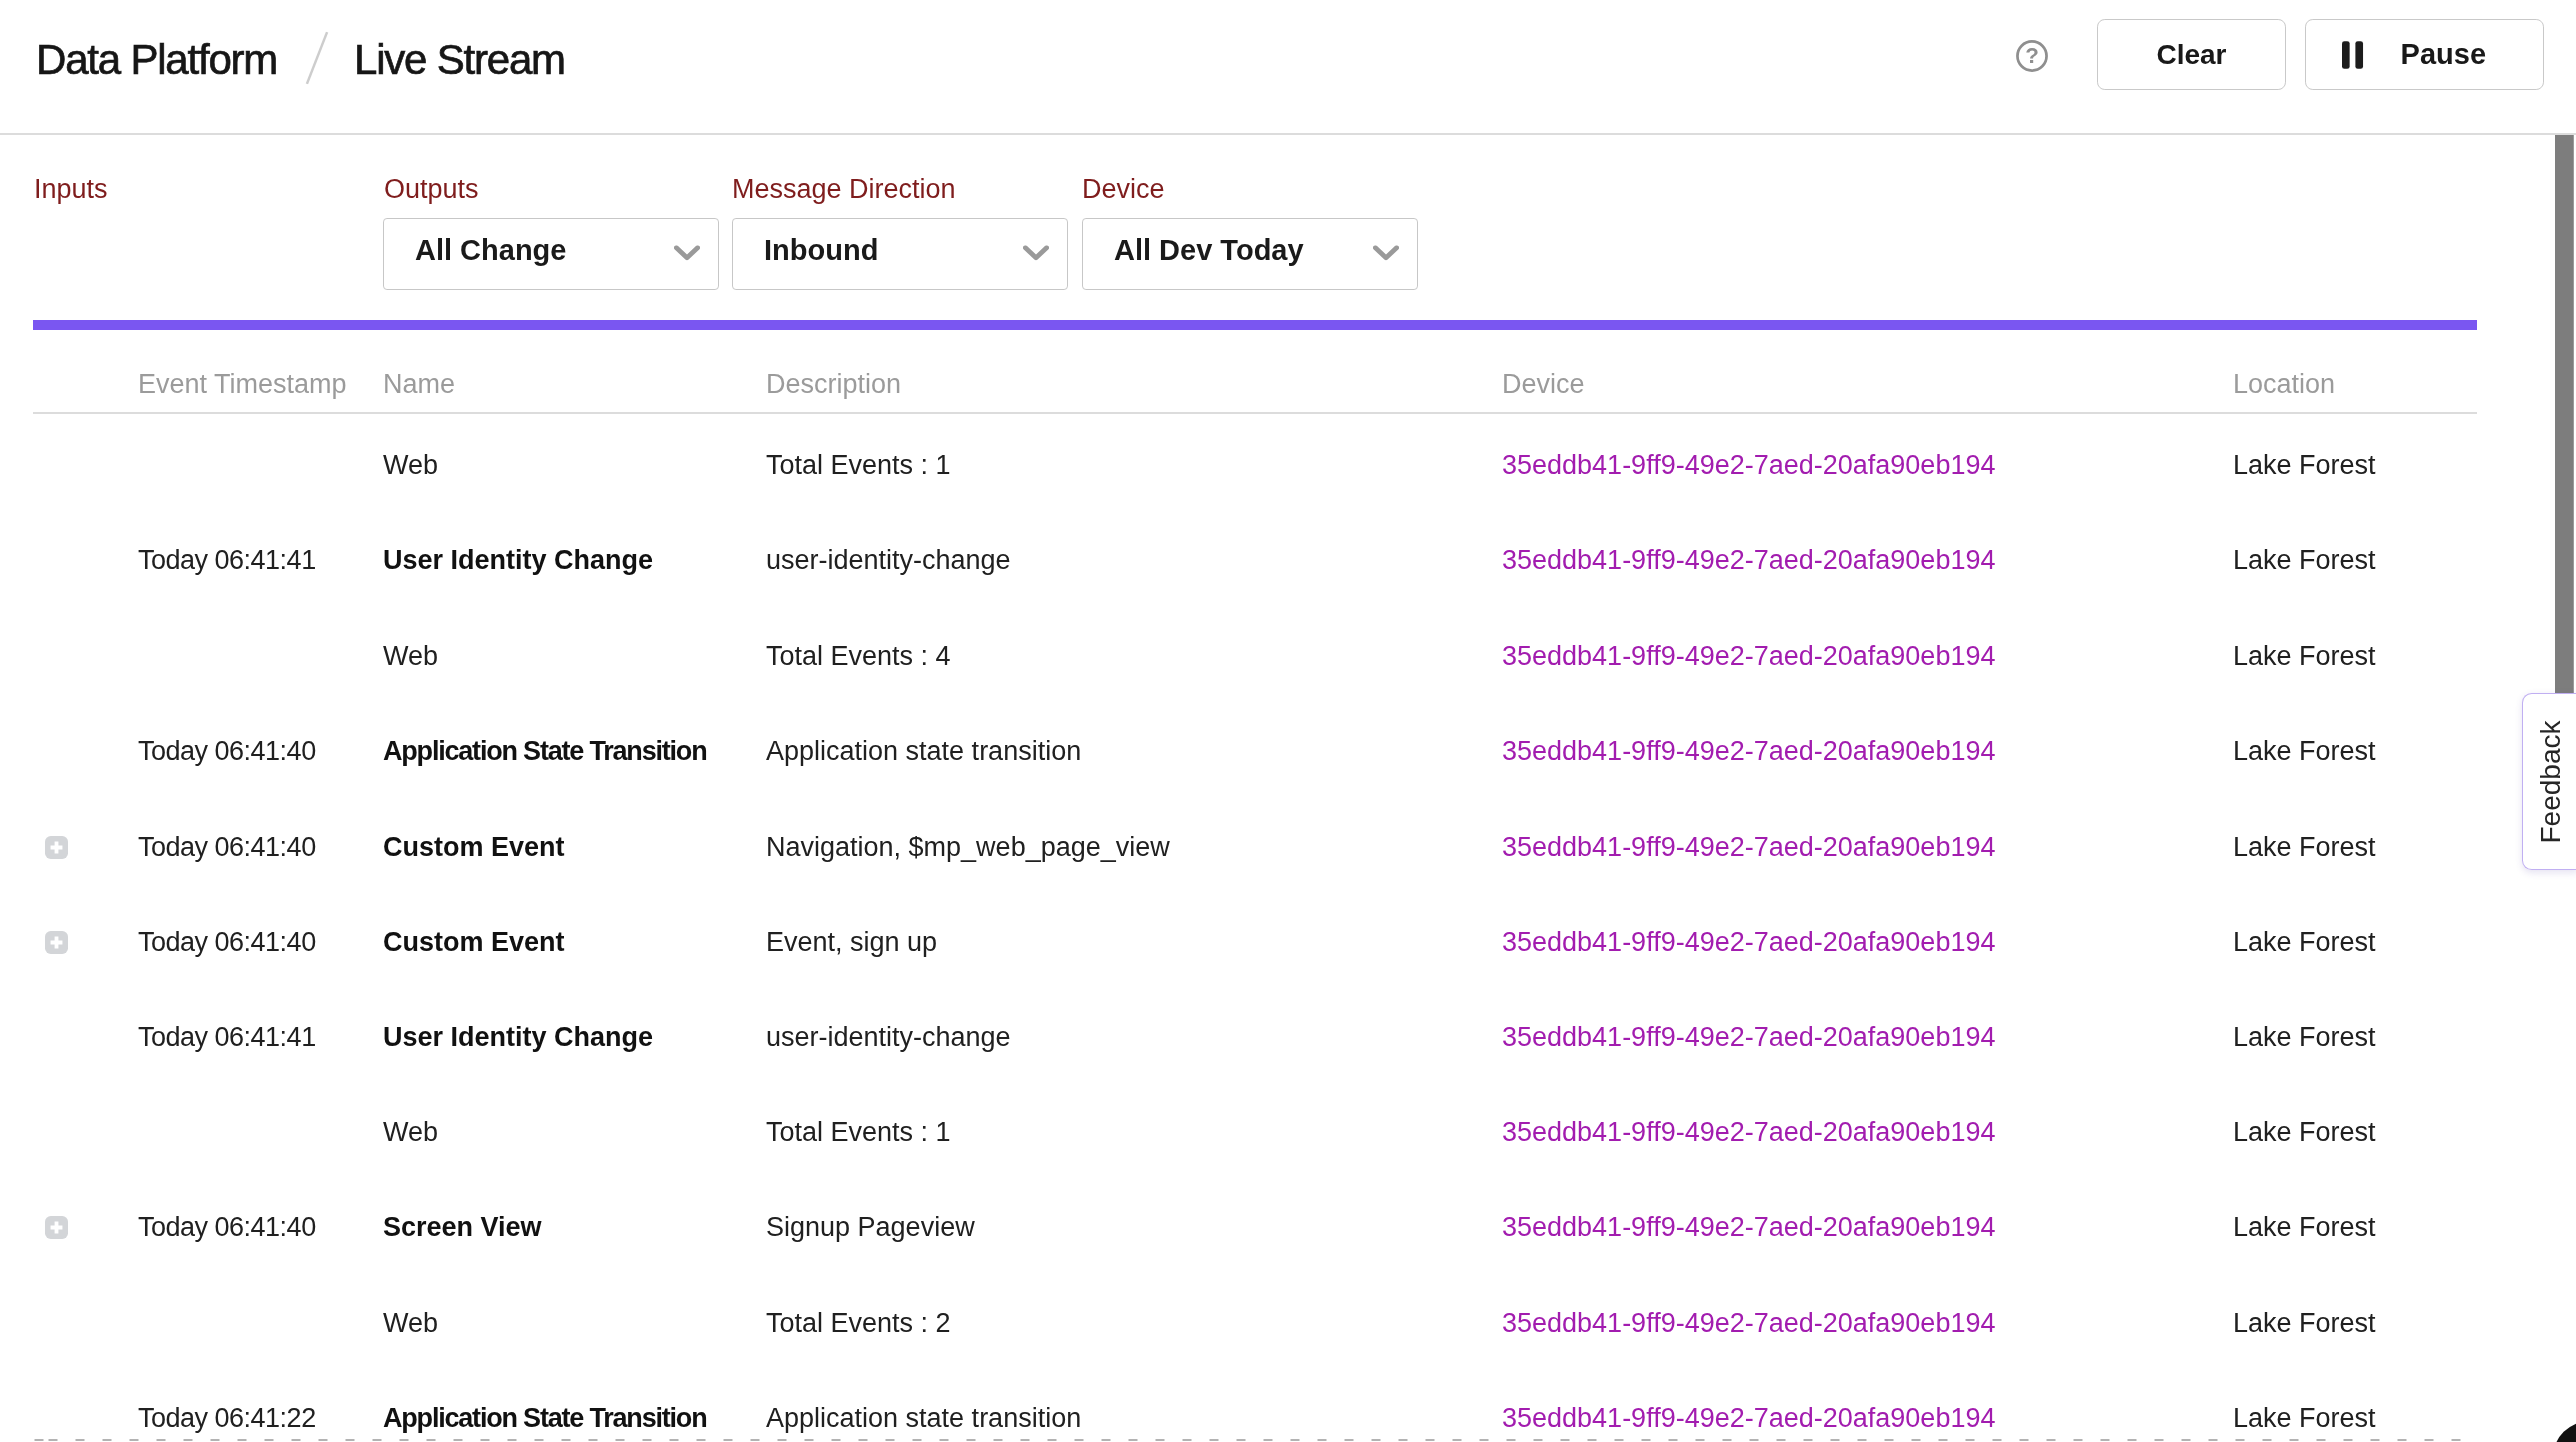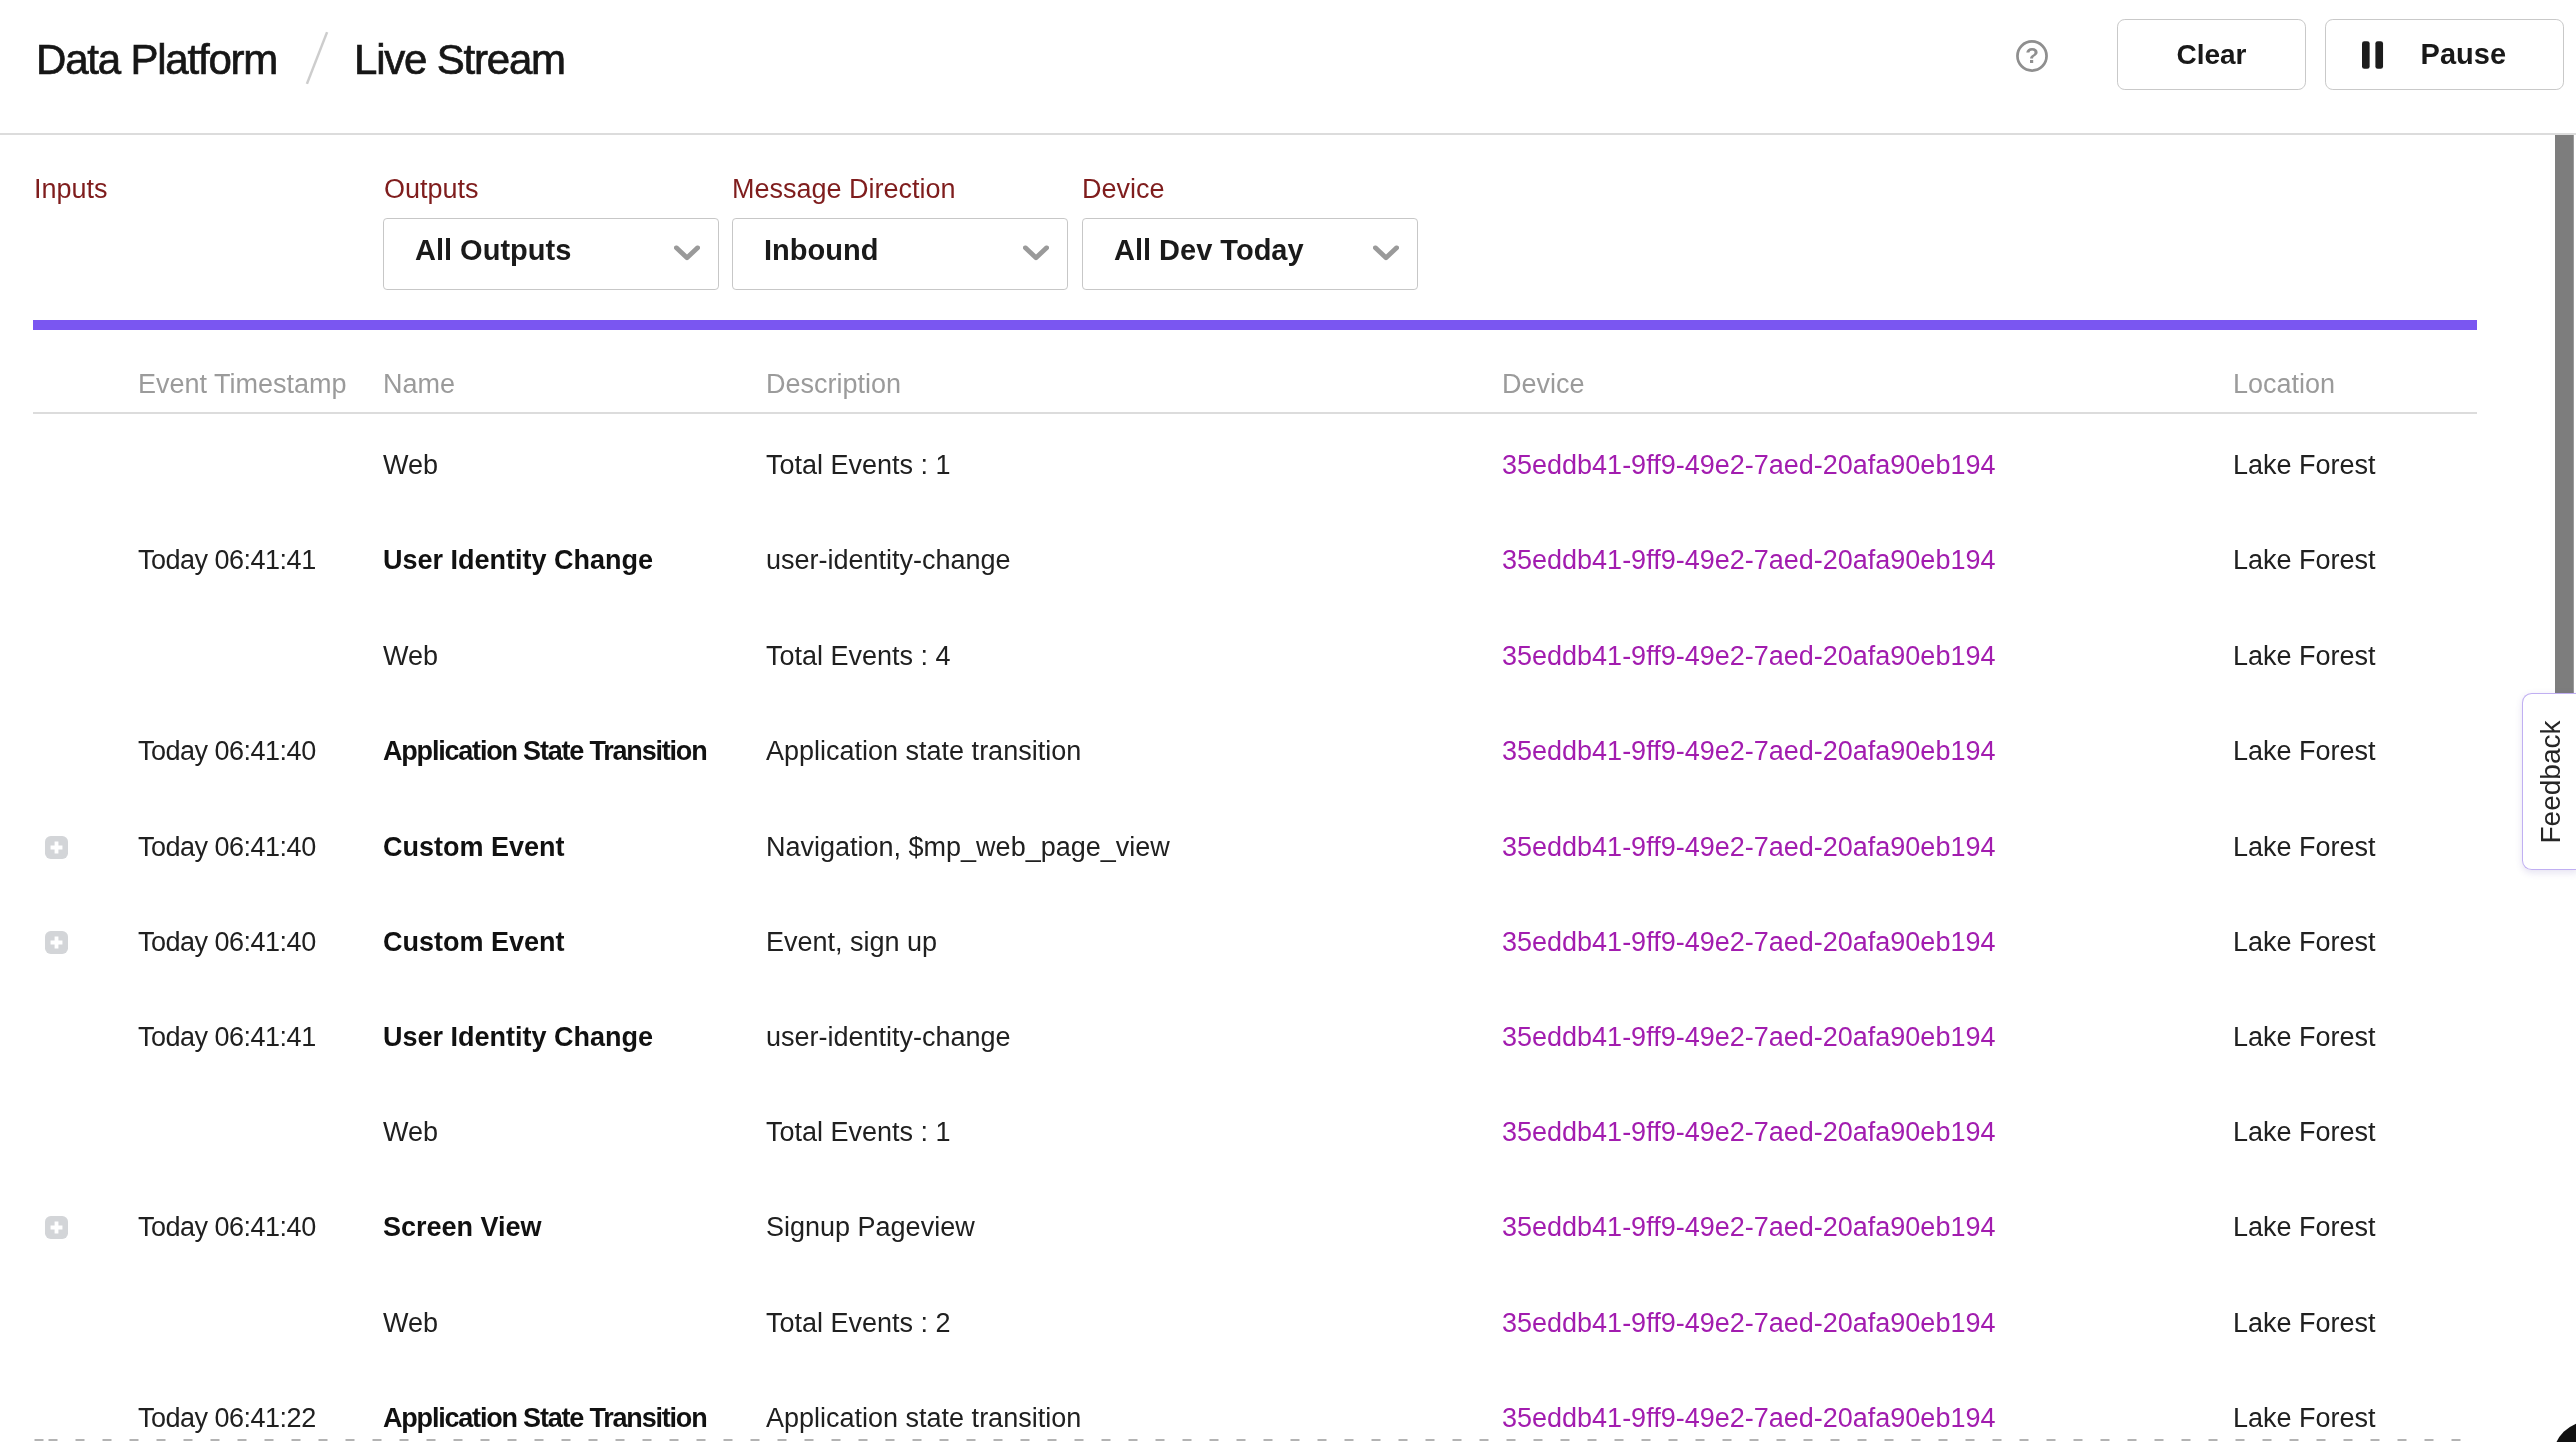--- a/index.html
+++ b/index.html
@@ -27,21 +27,21 @@
   .ts { left:138px; letter-spacing:-0.5px; color:#202020; }
   .nm { left:383px; font-weight:bold; color:#111; }
   .nm.ast { letter-spacing:-1.2px; }
   .nm.w { font-weight:normal; color:#202020; }
   .ds { left:766px; color:#202020; }
   .dv { left:1502px; color:#a21caf; }
   .lc { left:2233px; color:#202020; }
   .plus { position:absolute; left:45px; width:23px; height:23px; }
   
   .btn { position:absolute; top:19.4px; height:71px; border:1.9px solid #c9c9c9; border-radius:7.8px; background:#fff;
-         display:flex; align-items:center; justify-content:center; font-size:28px; font-weight:bold; color:#191919;margin-left:20px; }
+         display:flex; align-items:center; justify-content:center; font-size:28px; font-weight:bold; color:#191919; }
   .btn.pz { font-size:29px; }
   
   .sbthumb { position:absolute; left:2555px; top:135px; width:19.4px; height:558px; background:#7d7d7d; border-right:1.9px solid #9b9b9b; }
   
   .fb { position:absolute; left:2522px; top:693px; width:56px; height:177px; background:#fff;
         border:1.9px solid #c0aff2; border-right:none; border-radius:9.7px 0 0 9.7px;
         box-shadow:0 2.9px 7.8px rgba(80,60,160,0.14); }
   .fb span { position:absolute; left:50%; top:50%; transform:translate(-50%,-50%) rotate(-90deg); font-size:28px; color:#262626; white-space:nowrap; }
   
   .dash { position:absolute; left:33px; top:1439px; width:2444px; height:1.9px;
@@ -72,21 +72,21 @@
   </div>
 
   <div class="hr1"></div>
 
   <span class="flabel" style="left:34px">Inputs</span>
   <span class="flabel" style="left:384px">Outputs</span>
   <span class="flabel" style="left:732px">Message Direction</span>
   <span class="flabel" style="left:1082px">Device</span>
 
   <div class="fbox" style="left:383px">
-      <span class="txt">All Outputs</span>
+      <span class="txt">All Change</span>
     <svg width="26" height="15.5" viewBox="0 0 27 16">
         <polyline points="2.5,2.5 13.5,13 24.5,2.5" fill="none" stroke="#9a9a9a" stroke-width="5" stroke-linecap="round" stroke-linejoin="round"></polyline>
       </svg>
     </div>
   <div class="fbox" style="left:732px">
       <span class="txt">Inbound</span>
     <svg width="26" height="15.5" viewBox="0 0 27 16">
         <polyline points="2.5,2.5 13.5,13 24.5,2.5" fill="none" stroke="#9a9a9a" stroke-width="5" stroke-linecap="round" stroke-linejoin="round"></polyline>
       </svg>
     </div>

